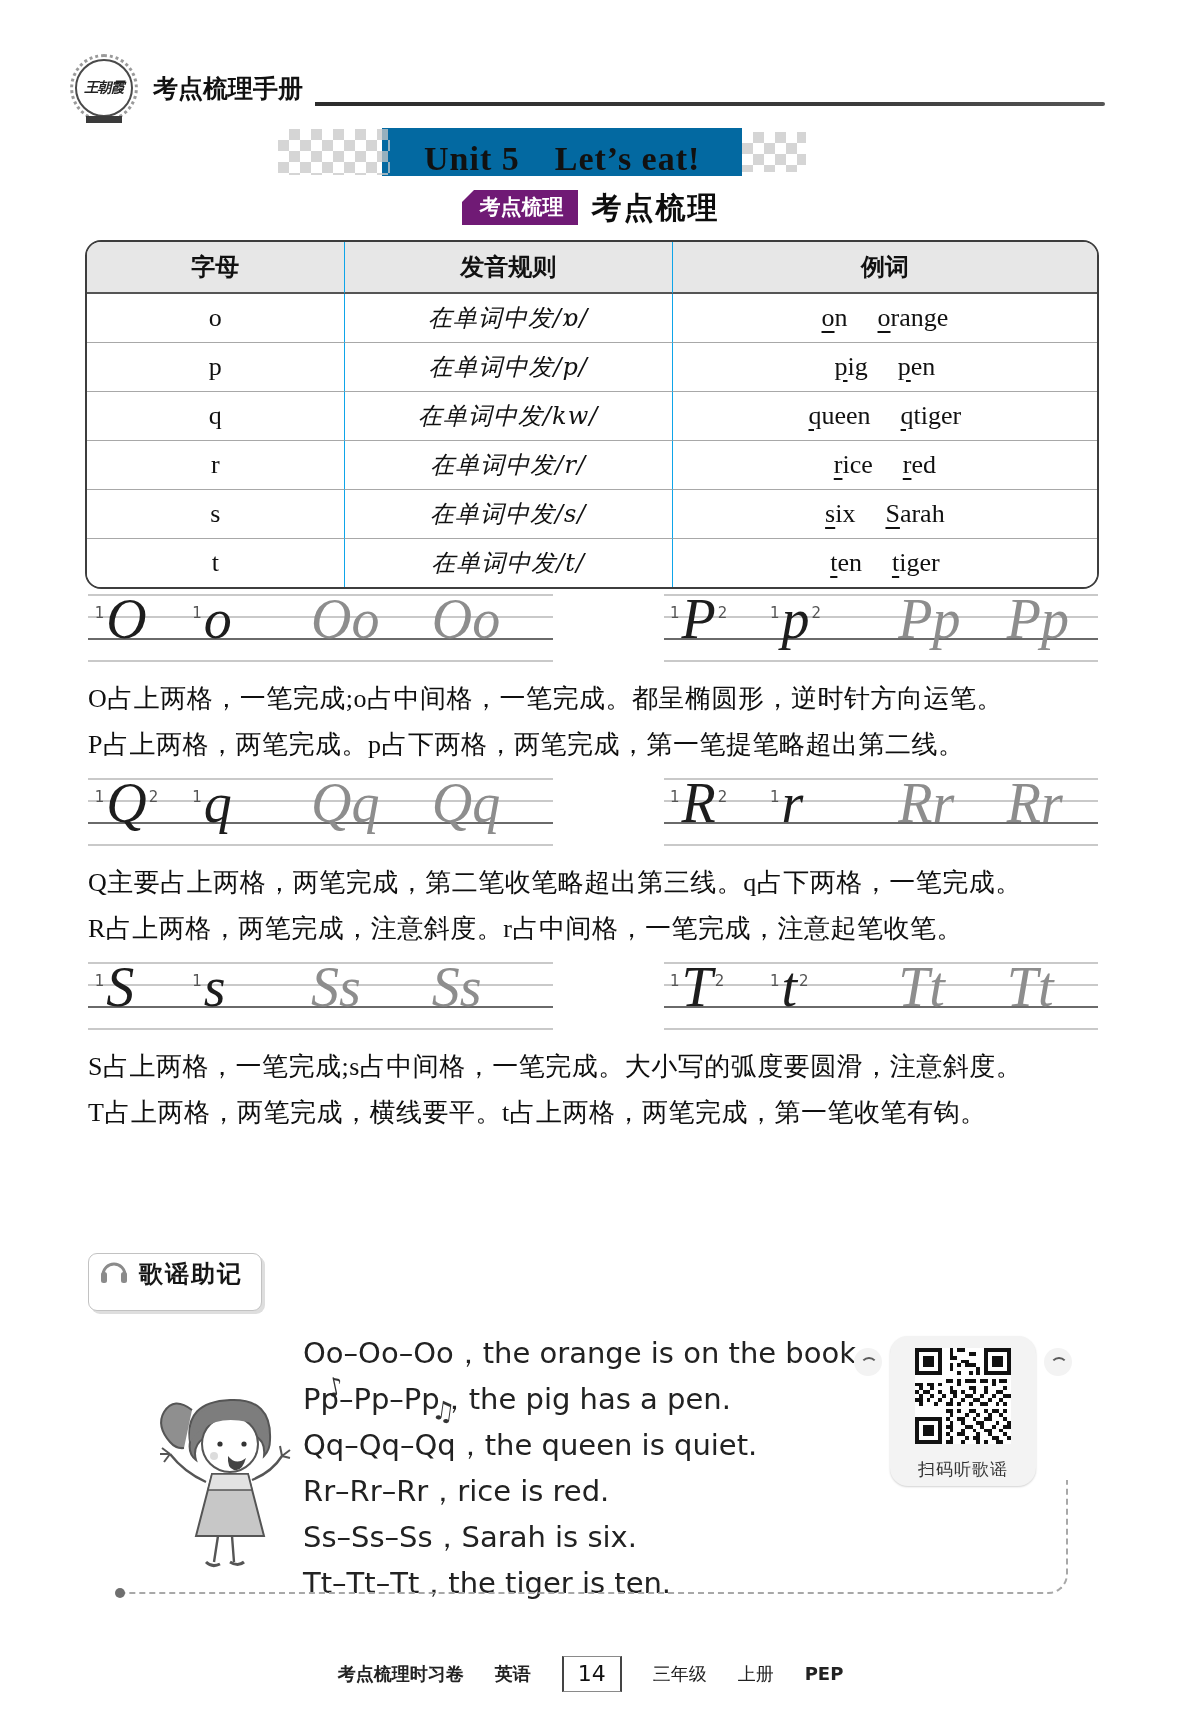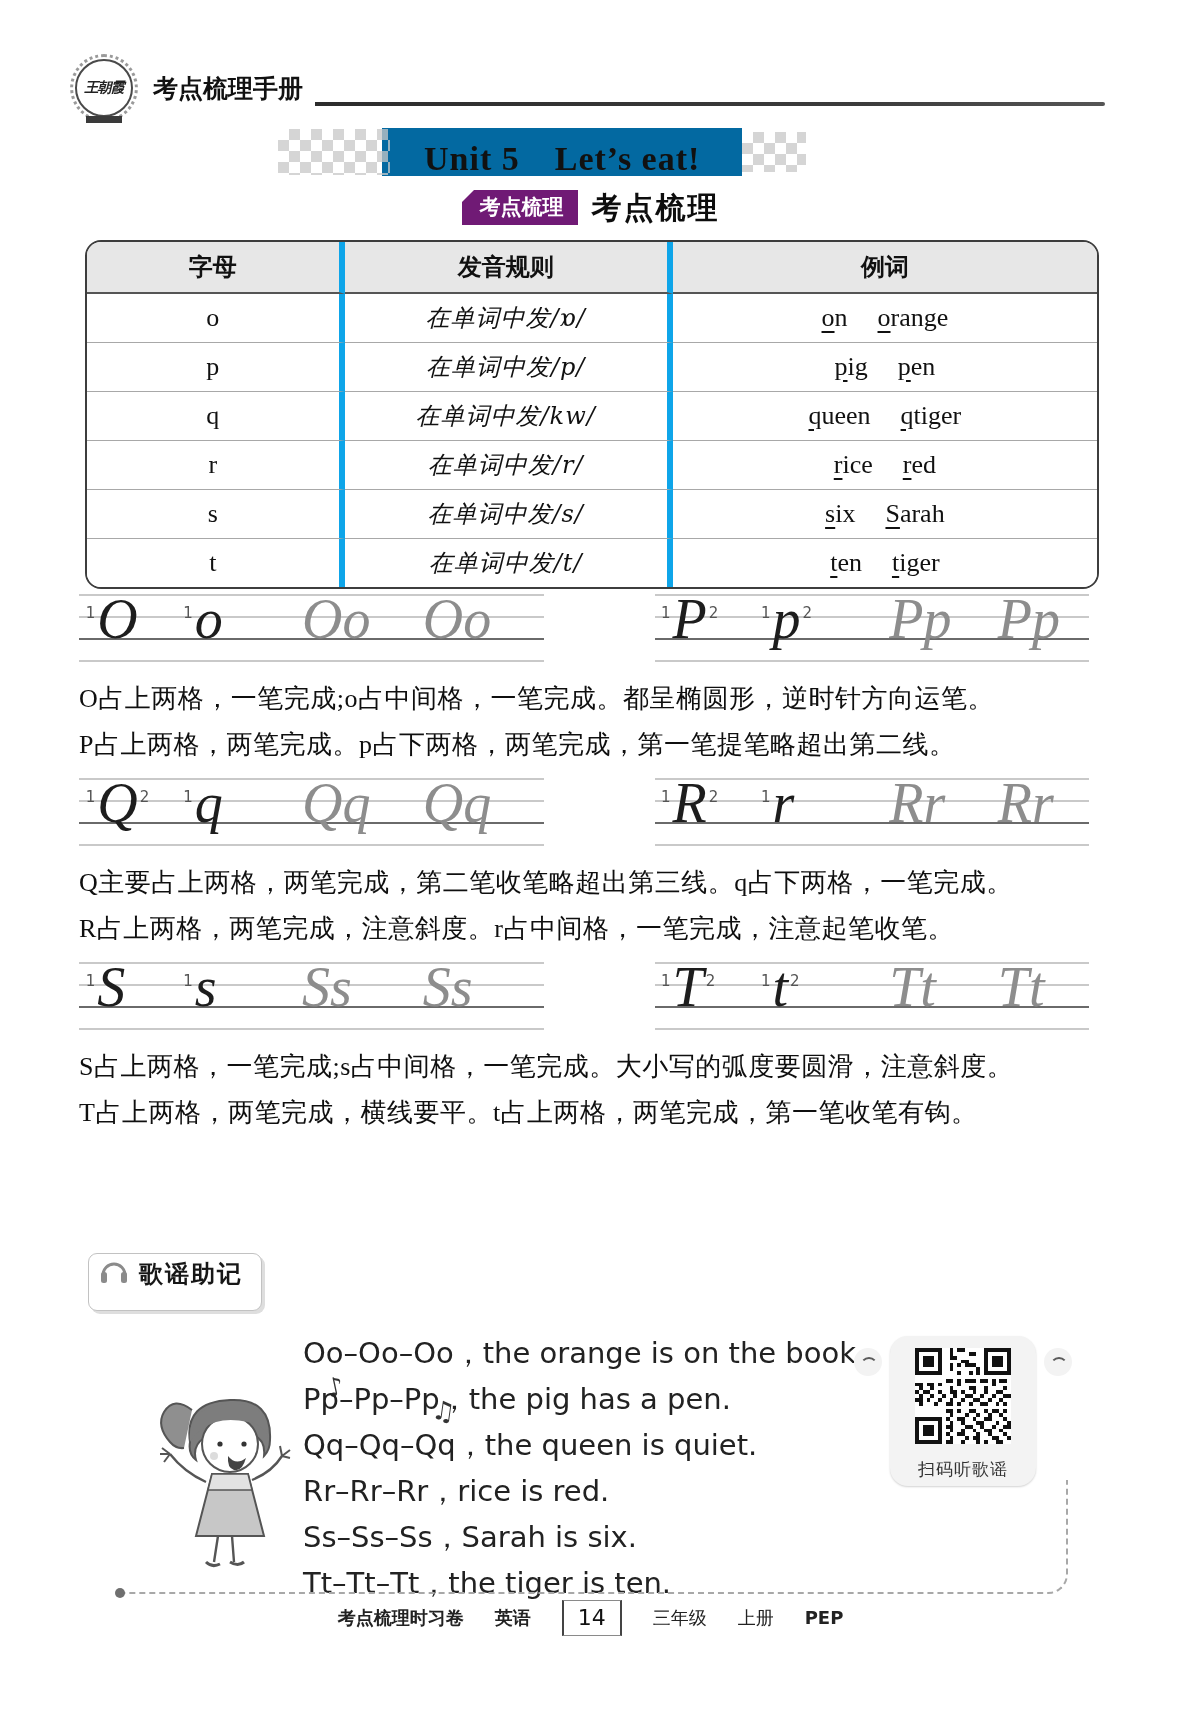--- a/index.html
+++ b/index.html
@@ -33,33 +33,33 @@
   .badge{position:relative;background:#701a75;color:#fff;font:bold 21px/1 "DejaVu Sans",sans-serif;
          padding:7px 14px 7px 18px;}
   .badge::before{content:"";position:absolute;left:0;top:0;border:6px solid transparent;
          border-left-color:#fff;border-top-color:#fff;}
   .sect-heading{font:bold 30px/1 "DejaVu Sans",sans-serif;color:#0d0d0d;letter-spacing:2px;}
 
   
   .tblwrap{position:absolute;top:240px;left:85px;width:1010px;border:2px solid #3d3d3d;border-radius:16px;
            overflow:hidden;background:#fff;}
   .tbl{display:grid;grid-template-columns:25.5% 32.5% 42%;}
-  .tc{display:flex;align-items:center;justify-content:center;height:48px;border-right:6px solid #0ea5e9;
+  .tc{display:flex;align-items:center;justify-content:center;height:48px;border-right:1px solid #0ea5e9;
       border-bottom:1px solid #a8a8a8;background:#fff;}
   .tc.last{border-right:none;}
   .tc.bot{border-bottom:none;}
   .th{height:50px;background:#e7e7e7;font:bold 24px/1 "DejaVu Sans",sans-serif;color:#111;
       border-bottom:2px solid #555;}
   .cell-letter{font:26px/1 "Liberation Serif",serif;color:#111;}
   .cell-rule{font:italic 24px/1 "DejaVu Serif",serif;color:#111;letter-spacing:1px;}
   .cell-ex{gap:30px;font:26px/1 "Liberation Serif",serif;color:#111;}
   .word .head{text-decoration:underline;text-underline-offset:5px;text-decoration-thickness:1.5px;}
 
   
-  .practice{position:absolute;top:594px;left:79px;width:1010px;}
+  .practice{position:absolute;top:594px;left:88px;width:1010px;}
   .staff-row{display:flex;justify-content:space-between;}
   .staff-row:not(:first-child){margin-top:16px;}
   .staff{position:relative;height:68px;}
   .staff.l{width:46%;}
   .staff.r{width:43%;}
   .staff{background-image:
       linear-gradient(#c9c9c9,#c9c9c9),linear-gradient(#c9c9c9,#c9c9c9),
       linear-gradient(#6a6a6a,#6a6a6a),linear-gradient(#c9c9c9,#c9c9c9);
       background-repeat:no-repeat;background-size:100% 2px;
       background-position:0 0,0 22px,0 44px,0 66px;}
@@ -90,21 +90,21 @@
   .ear{position:absolute;top:12px;width:28px;height:28px;border-radius:50%;background:#f3f3f3;}
   .ear.le{left:-36px;}  .ear.re{right:-36px;}
   .ear::before{content:"";position:absolute;left:6px;top:9px;width:14px;height:14px;border-radius:50%;
                border:2px solid #5a5a5a;border-color:#5a5a5a transparent transparent transparent;}
 
   .guide{position:absolute;left:118px;top:1480px;width:948px;height:112px;
          border-right:2px dashed #a8a8a8;border-bottom:2px dashed #a8a8a8;border-bottom-right-radius:20px;}
   .guide::before{content:"";position:absolute;left:-3px;bottom:-6px;width:10px;height:10px;border-radius:50%;background:#6f6f6f;}
 
   
-  .footer{position:absolute;left:0;right:0;top:1600px;display:flex;justify-content:center;
+  .footer{position:absolute;left:0;right:0;top:1656px;display:flex;justify-content:center;
           align-items:center;gap:31px;font:18px/1 "DejaVu Sans",sans-serif;color:#222;}
   .footer .b{font-weight:bold;}
   .pagebox{border-top:1px solid #8a8a8a;border-bottom:1px solid #8a8a8a;
            border-left:2.5px solid #444;border-right:2.5px solid #444;
            padding:6px 14px;font:22px/1 "DejaVu Sans",sans-serif;color:#111;}
 </style>
 </head>
 <body>
 
 <div class="hdr">

